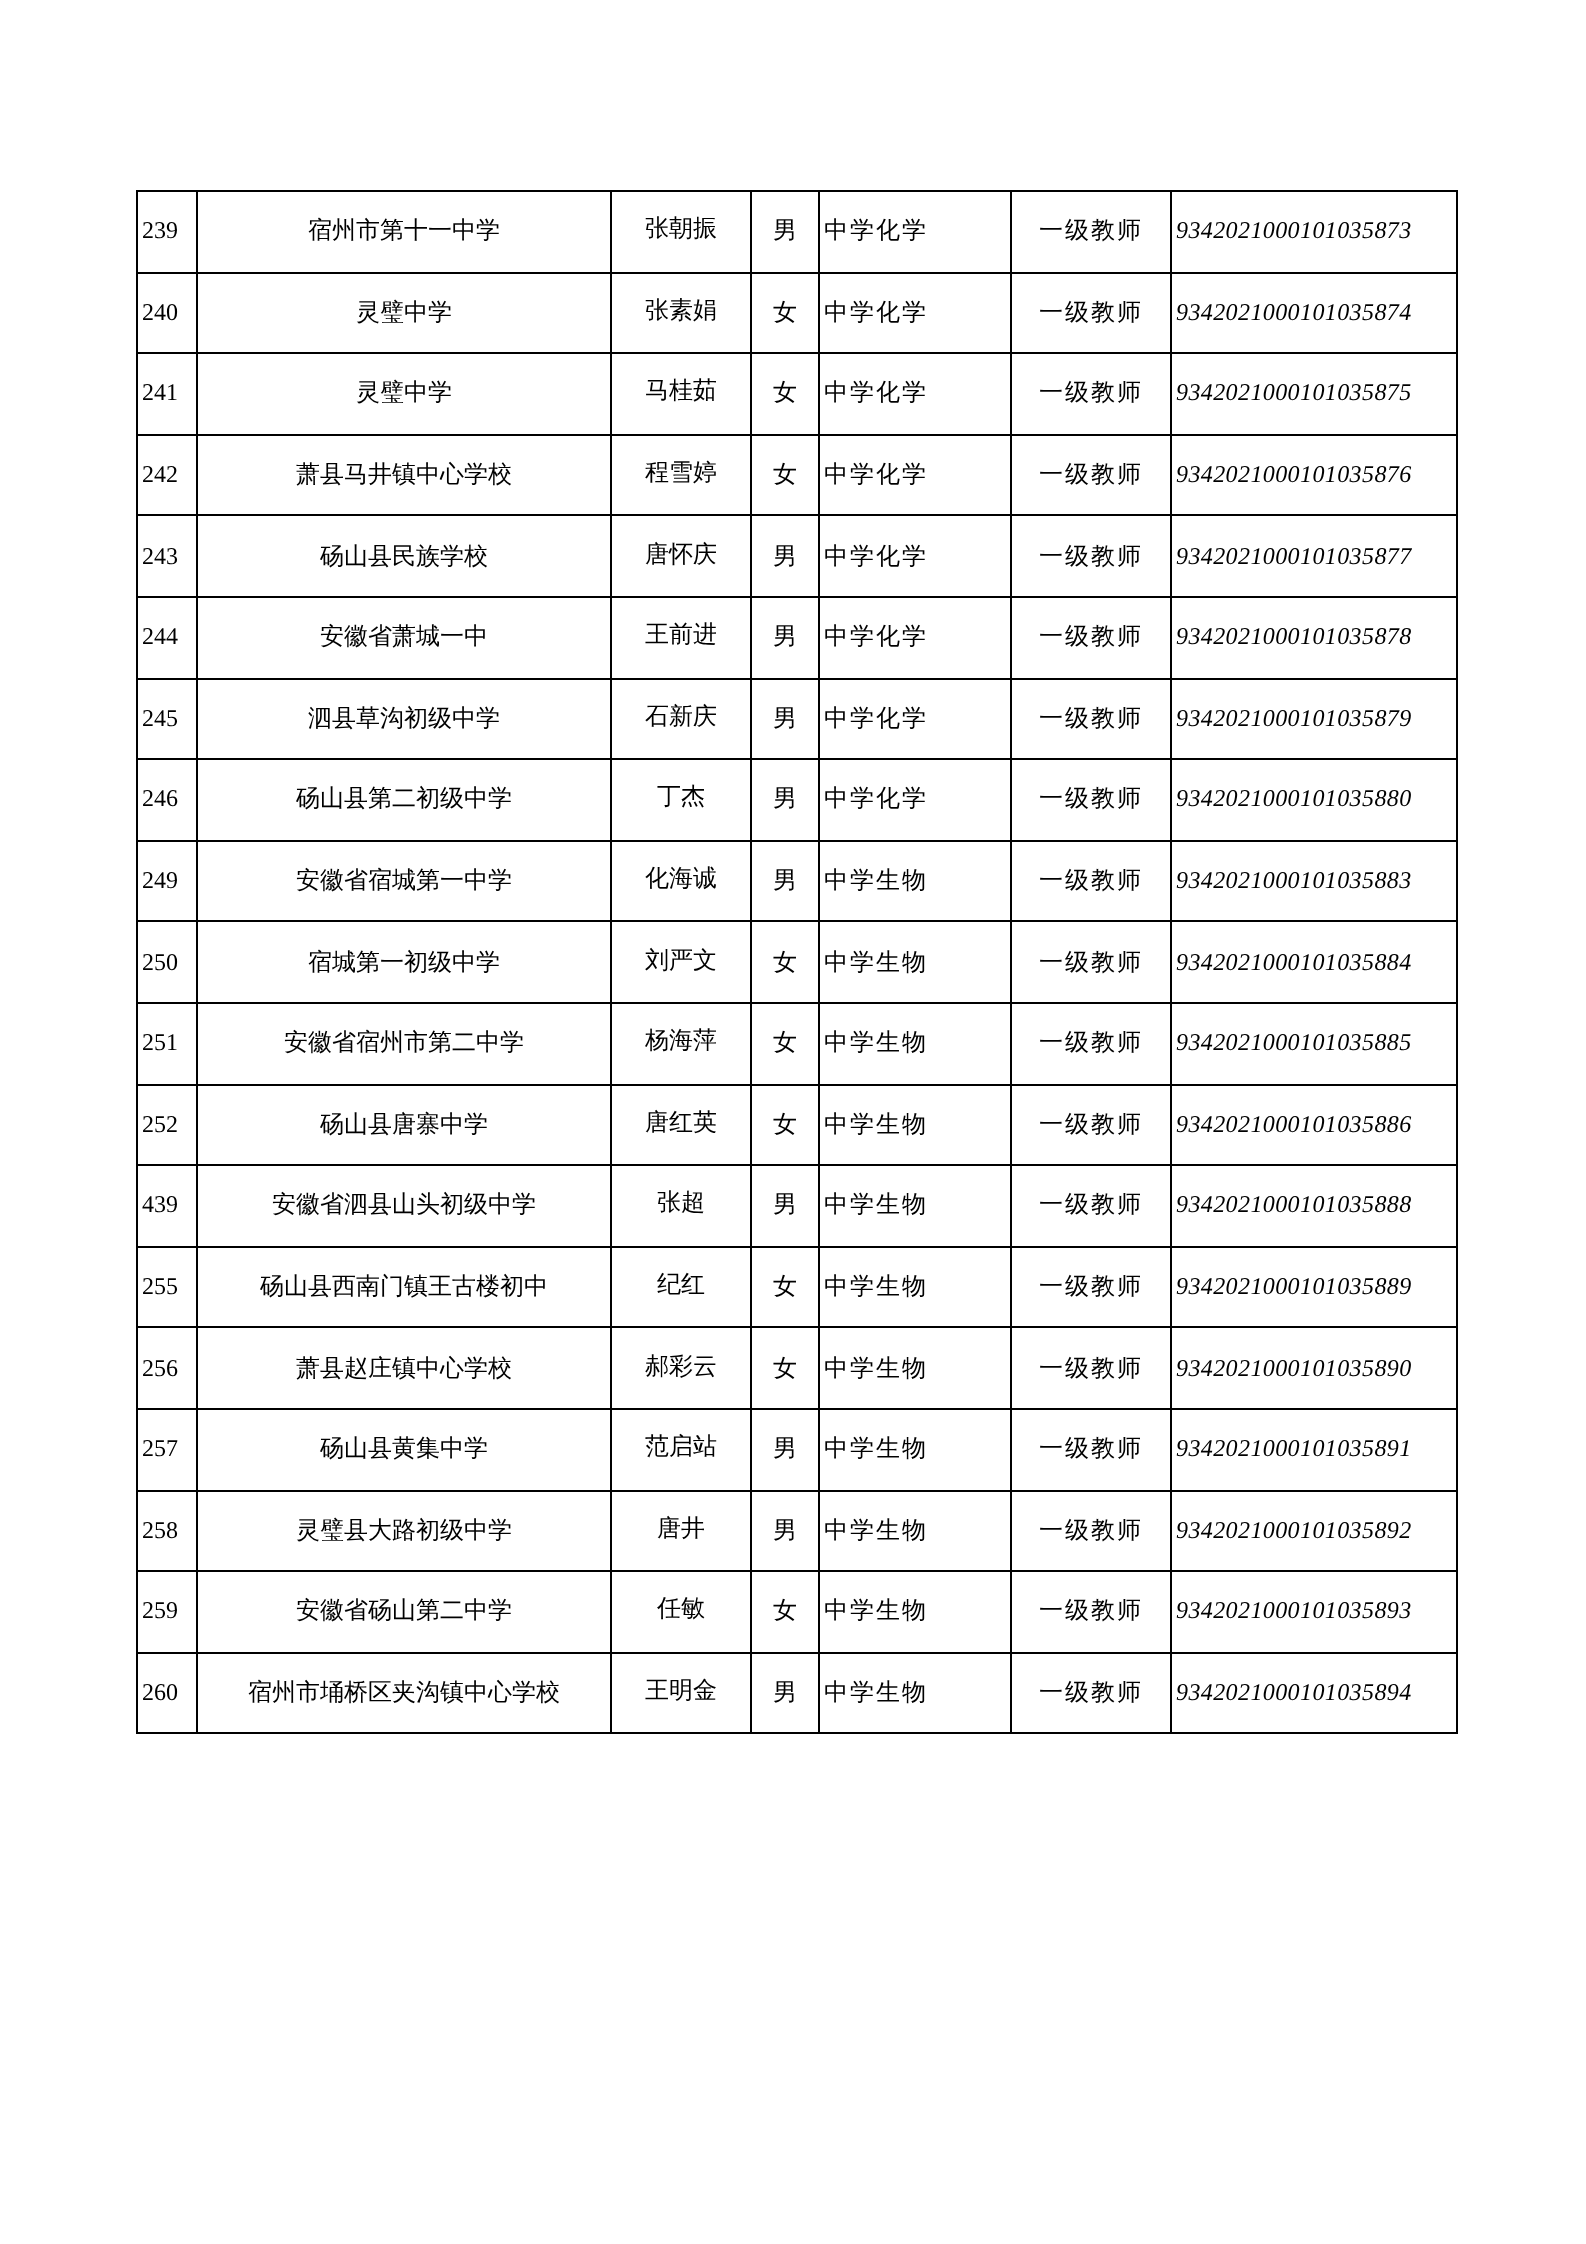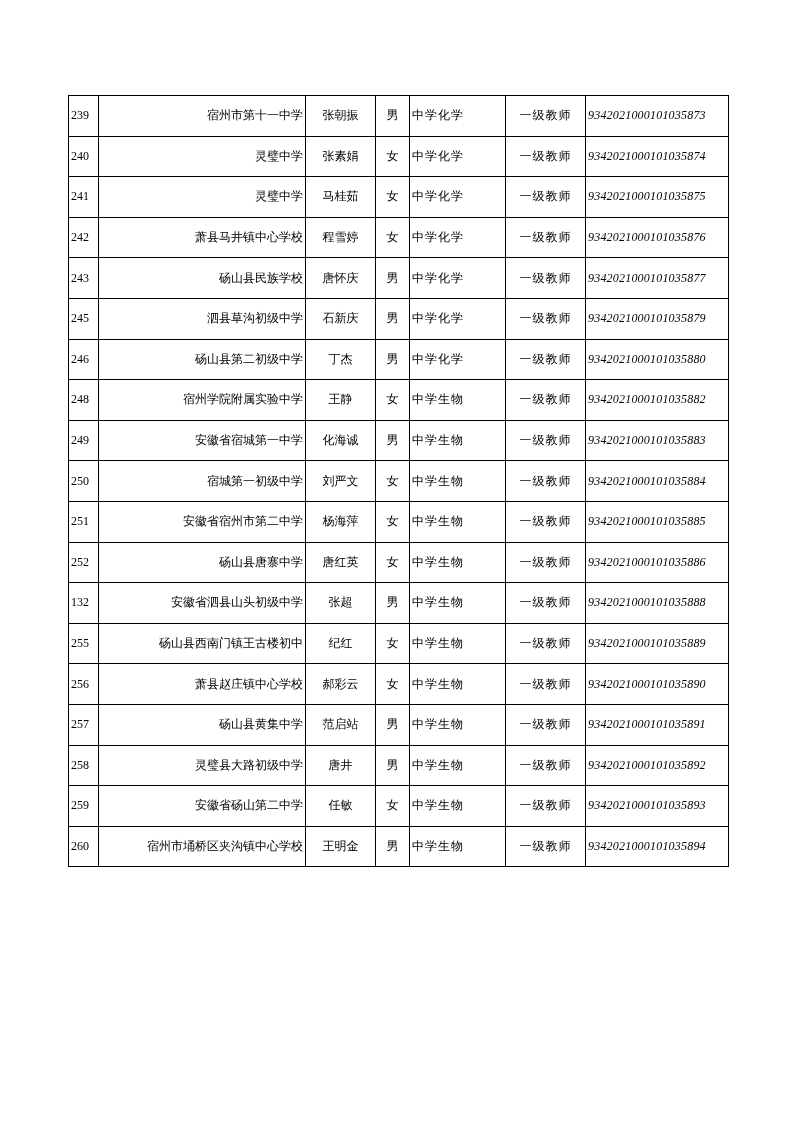--- a/index.html
+++ b/index.html
@@ -39,22 +39,22 @@
   }
   col.w-no      { width: 30px; }
   col.w-school  { width: 207px; }
   col.w-name    { width: 70px; }
   col.w-gender  { width: 34px; }
   col.w-subject { width: 96px; }
   col.w-title   { width: 80px; }
   col.w-cert    { width: 143px; }
 
   td.c-no      { text-align: left; padding-left: 1px; }
-  td.c-school  { text-align: right; padding-left: 3px; }
-  td.c-name    { text-align: center; }
+  td.c-school  { text-align: center; padding-left: 3px; }
+  td.c-name    { text-align: center; font-family: Liberation Mono, monospace; }
   td.c-gender  { text-align: center; }
   td.c-subject { text-align: left; letter-spacing: 1px; }
   td.c-title   { text-align: center; letter-spacing: 1px; }
   td.c-cert    { text-align: left; padding-left: 1px; letter-spacing: 0.2px; font-style: italic; }
 </style>
 </head>
 <body>
 
 <div class="sheet">
   <table class="roster">
@@ -111,20 +111,29 @@
   <tr>
     <td class="c-no">243</td>
     <td class="c-school">砀山县民族学校</td>
     <td class="c-name">唐怀庆</td>
     <td class="c-gender">男</td>
     <td class="c-subject">中学化学</td>
     <td class="c-title">一级教师</td>
     <td class="c-cert">9342021000101035877</td>
   </tr>
 
+  <tr>
+    <td class="c-no">244</td>
+    <td class="c-school">安徽省萧城一中</td>
+    <td class="c-name">王前进</td>
+    <td class="c-gender">男</td>
+    <td class="c-subject">中学化学</td>
+    <td class="c-title">一级教师</td>
+    <td class="c-cert">9342021000101035878</td>
+  </tr>
 
   <tr>
     <td class="c-no">245</td>
     <td class="c-school">泗县草沟初级中学</td>
     <td class="c-name">石新庆</td>
     <td class="c-gender">男</td>
     <td class="c-subject">中学化学</td>
     <td class="c-title">一级教师</td>
     <td class="c-cert">9342021000101035879</td>
   </tr>
@@ -133,29 +142,20 @@
     <td class="c-no">246</td>
     <td class="c-school">砀山县第二初级中学</td>
     <td class="c-name">丁杰</td>
     <td class="c-gender">男</td>
     <td class="c-subject">中学化学</td>
     <td class="c-title">一级教师</td>
     <td class="c-cert">9342021000101035880</td>
   </tr>
 
 
-  <tr>
-    <td class="c-no">248</td>
-    <td class="c-school">宿州学院附属实验中学</td>
-    <td class="c-name">王静</td>
-    <td class="c-gender">女</td>
-    <td class="c-subject">中学生物</td>
-    <td class="c-title">一级教师</td>
-    <td class="c-cert">9342021000101035882</td>
-  </tr>
 
   <tr>
     <td class="c-no">249</td>
     <td class="c-school">安徽省宿城第一中学</td>
     <td class="c-name">化海诚</td>
     <td class="c-gender">男</td>
     <td class="c-subject">中学生物</td>
     <td class="c-title">一级教师</td>
     <td class="c-cert">9342021000101035883</td>
   </tr>
@@ -185,21 +185,21 @@
     <td class="c-school">砀山县唐寨中学</td>
     <td class="c-name">唐红英</td>
     <td class="c-gender">女</td>
     <td class="c-subject">中学生物</td>
     <td class="c-title">一级教师</td>
     <td class="c-cert">9342021000101035886</td>
   </tr>
 
 
   <tr>
-    <td class="c-no">132</td>
+    <td class="c-no">439</td>
     <td class="c-school">安徽省泗县山头初级中学</td>
     <td class="c-name">张超</td>
     <td class="c-gender">男</td>
     <td class="c-subject">中学生物</td>
     <td class="c-title">一级教师</td>
     <td class="c-cert">9342021000101035888</td>
   </tr>
 
   <tr>
     <td class="c-no">255</td>

